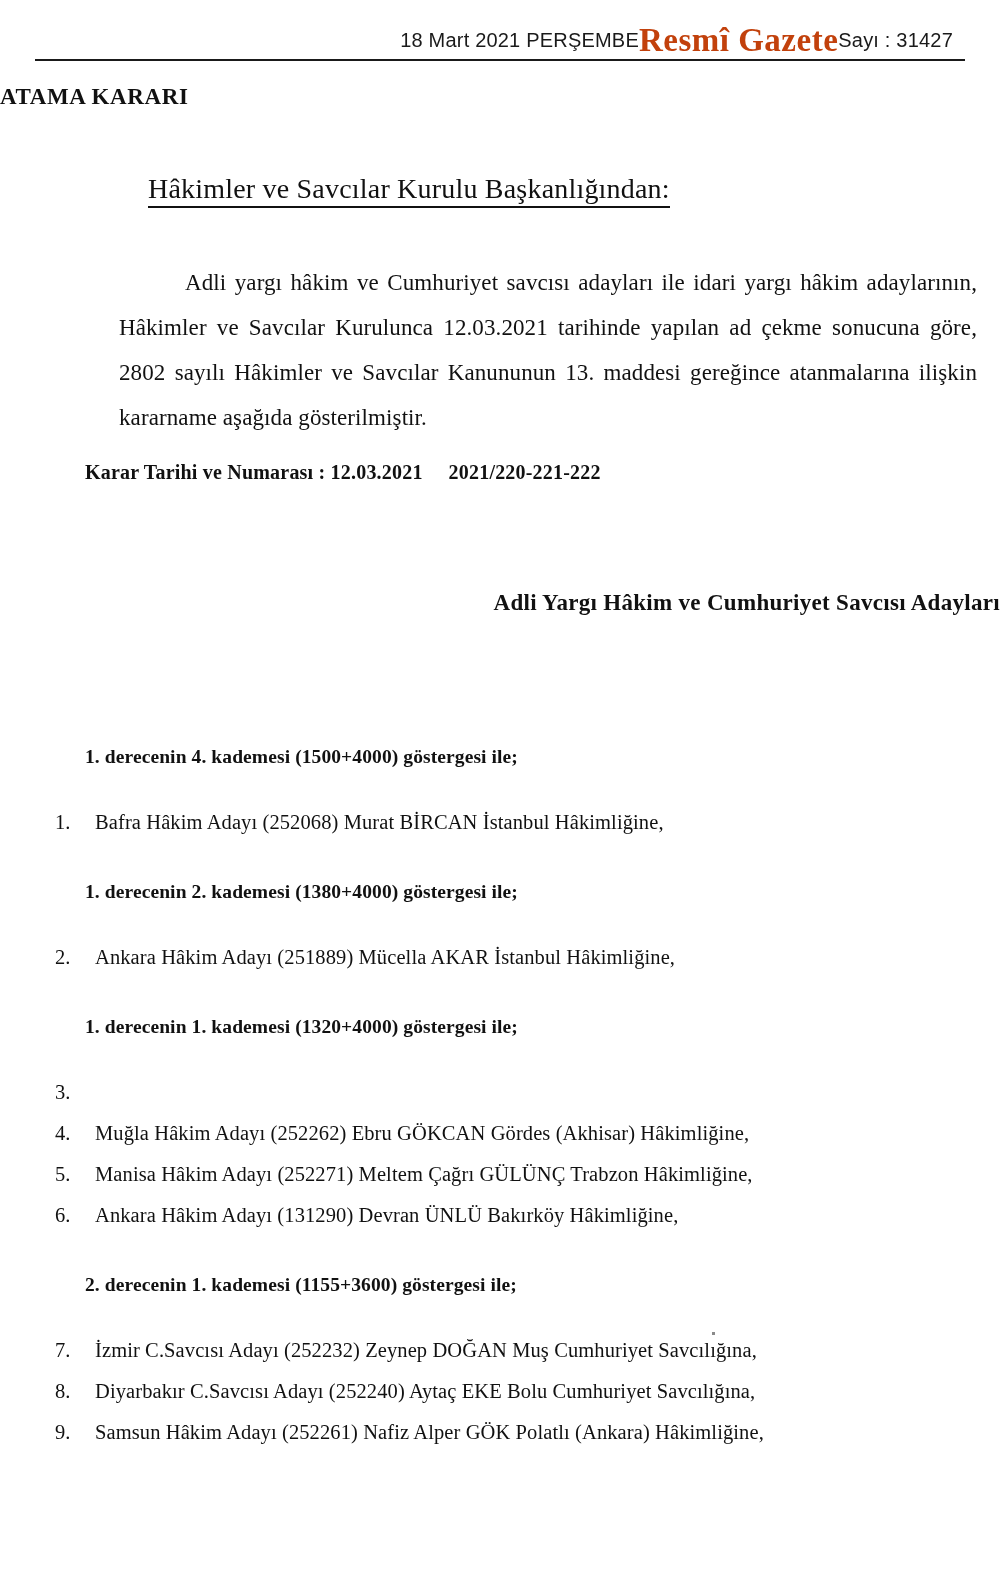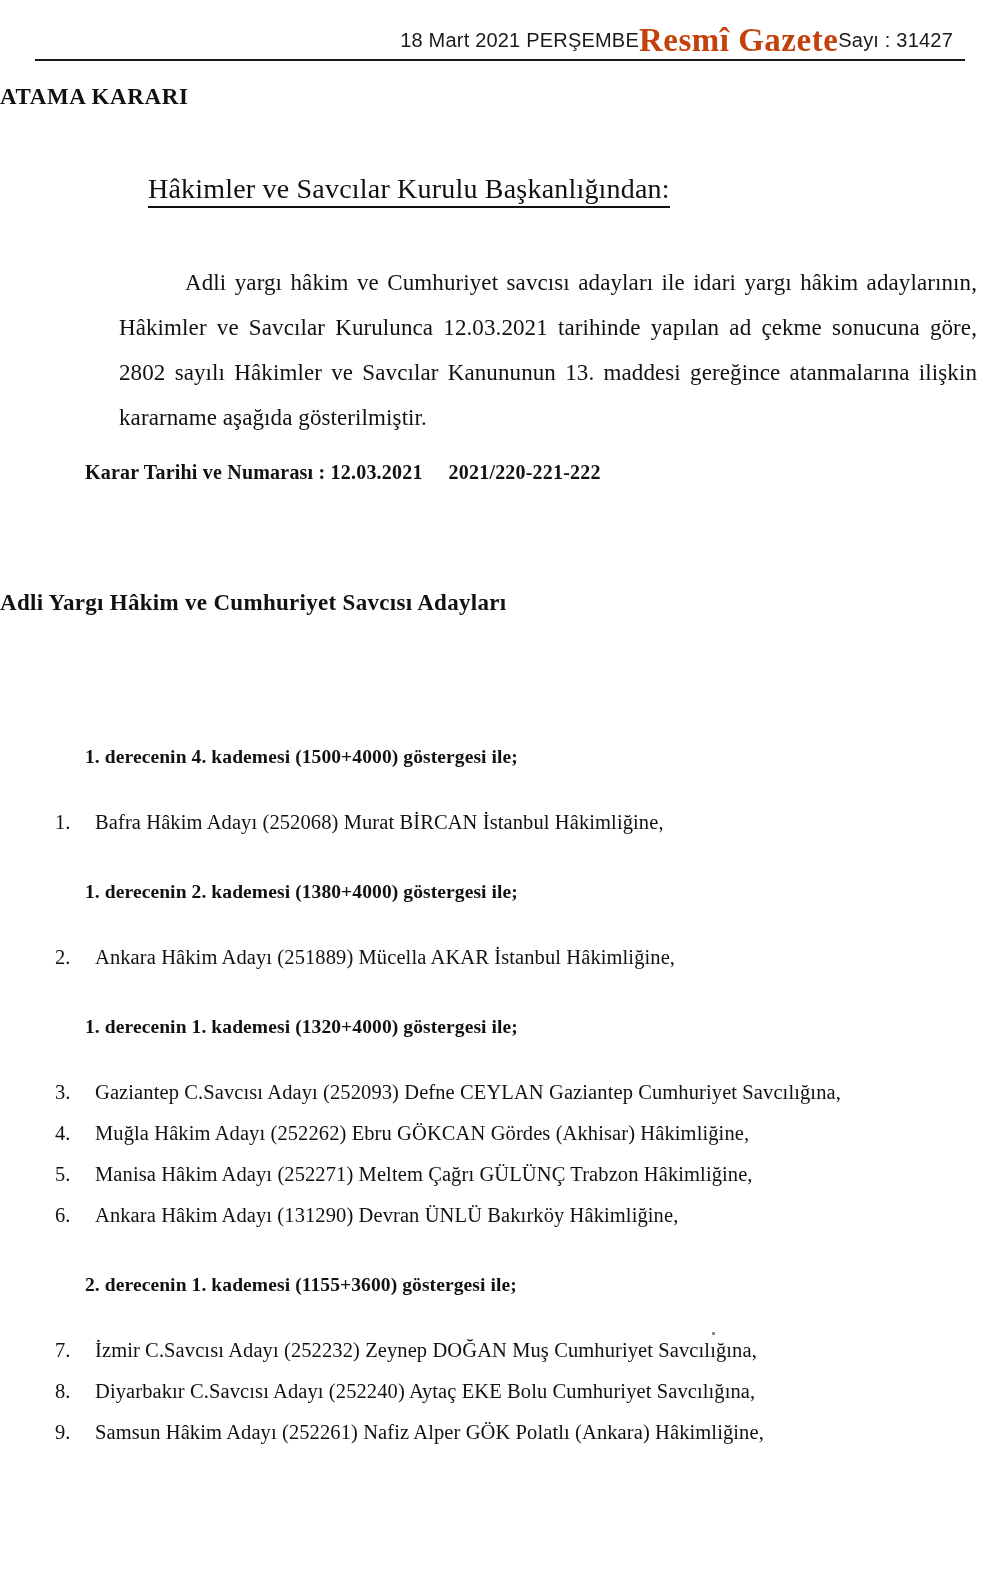--- a/index.html
+++ b/index.html
@@ -107,21 +107,21 @@
     letter-spacing: 0.2px;
     white-space: pre;
   }
 
   
   .section-title {
     position: absolute;
     left: 0;
     top: 590px;
     width: 1000px;
-    text-align: left;
+    text-align: right;
     font-size: 23px;
     font-weight: bold;
     letter-spacing: 0.3px;
   }
 
   
   .listing {
     position: absolute;
     left: 0;
     top: 738px;
@@ -209,21 +209,20 @@
           <span class="appointment-num">2.</span>
           <span class="appointment-text">Ankara Hâkim Adayı (251889) Mücella AKAR İstanbul Hâkimliğine,</span>
         </li>
       </ul>
       <div class="gap-md"></div>
       <div class="grade-heading">1. derecenin 1. kademesi (1320+4000) göstergesi ile;</div>
       <div class="gap-sm"></div>
       <ul class="appointments">
         <li class="appointment">
           <span class="appointment-num">3.</span>
-          <span class="appointment-text">Gaziantep C.Savcısı Adayı (252093) Defne CEYLAN Gaziantep Cumhuriyet Savcılığına,</span>
         </li>
         <li class="appointment">
           <span class="appointment-num">4.</span>
           <span class="appointment-text">Muğla Hâkim Adayı (252262) Ebru GÖKCAN Gördes (Akhisar) Hâkimliğine,</span>
         </li>
         <li class="appointment">
           <span class="appointment-num">5.</span>
           <span class="appointment-text">Manisa Hâkim Adayı (252271) Meltem Çağrı GÜLÜNÇ Trabzon Hâkimliğine,</span>
         </li>
         <li class="appointment">

